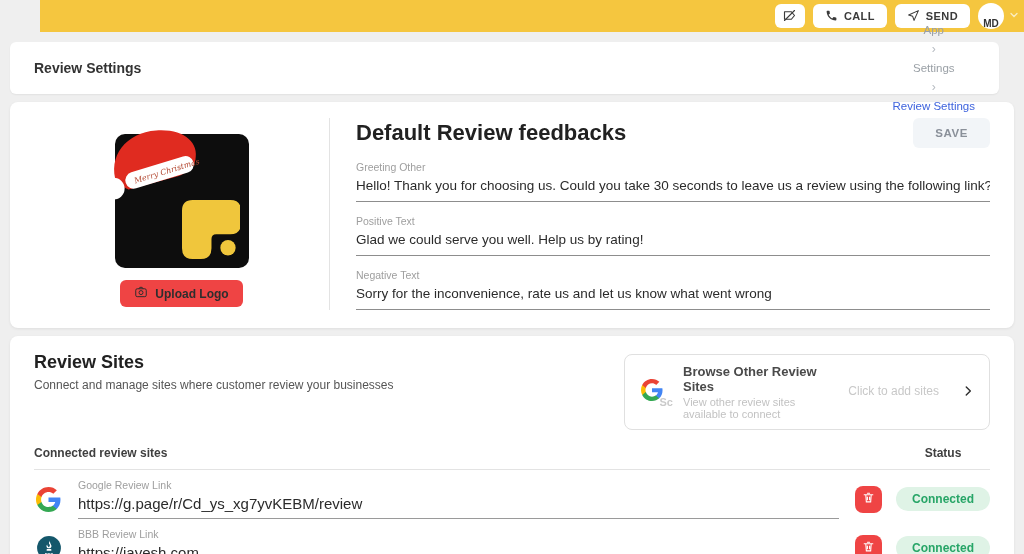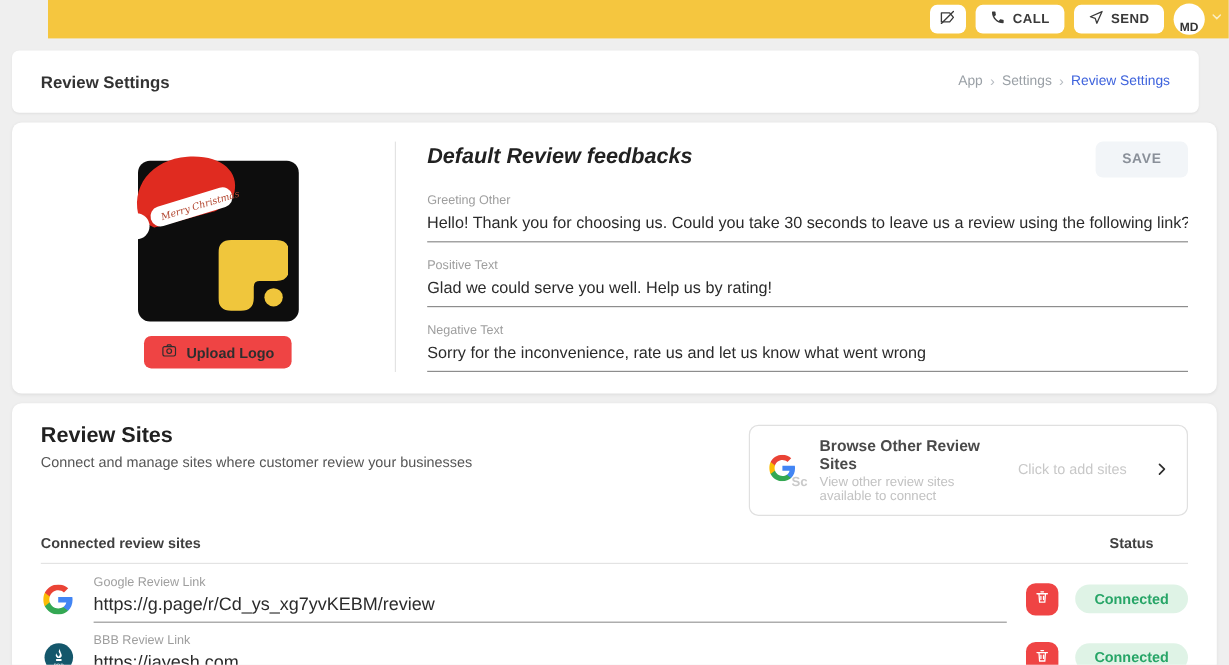--- a/index.html
+++ b/index.html
@@ -30,21 +30,21 @@
   }
   .tb-caret { color:#f9e7ae; margin-left:-4px; margin-right:-12px; }
 
   
   .headerbar {
     margin:10px 25px 0 10px; background:#fff; border-radius:6px;
     height:52px; display:flex; align-items:center; justify-content:space-between;
     padding:0 24px; box-shadow:0 1px 2px rgba(0,0,0,.06);
   }
   .page-title { font-size:14px; font-weight:bold; color:#333; }
-  .breadcrumb { font-size:11.5px; color:#9aa0a6; display:flex; align-items:center; gap:6px; }
+  .breadcrumb { font-size:11.5px; color:#9aa0a6; display:flex; align-items:center; gap:6px;flex-direction:column; }
   .breadcrumb .sep { color:#b7bcc2; font-size:12px; }
   .breadcrumb .current { color:#3e63dd; }
 
   
   .card {
     margin:8px 10px 0 10px; background:#fff; border-radius:8px;
     box-shadow:0 1px 3px rgba(0,0,0,.07);
   }
 
   
@@ -59,21 +59,21 @@
   }
   .logo-mark { position:absolute; left:50%; top:46%; width:44%; height:50%; }
   .santa-hat { position:absolute; left:-14px; top:-12px; width:118px; height:82px; }
   .upload-btn {
     margin-top:12px; background:#ef4444; border:none; border-radius:6px;
     height:27px; padding:0 14px; display:flex; align-items:center; gap:7px;
     font-family:inherit; font-size:12px; font-weight:bold; color:#2e2e2e; cursor:pointer;
   }
   .form-col { flex:1; padding-left:26px; }
   .form-head { display:flex; align-items:flex-start; justify-content:space-between; }
-  .form-title { font-size:18px; font-weight:bold; color:#212121; padding-top:2px;font-style:italic; }
+  .form-title { font-size:22px; font-weight:bold; color:#212121; padding-top:2px; }
   .save-btn {
     background:#f2f5f8; border:none; border-radius:6px; height:30px;
     padding:0 22px; font-family:inherit; font-size:11.5px; font-weight:bold;
     color:#8a9099; letter-spacing:.6px; cursor:pointer;
   }
   .field { margin-top:13px; }
   .field-label { font-size:10.5px; color:#9e9e9e; }
   .field-input {
     display:block; width:100%; border:none; outline:none; background:transparent;
     border-bottom:1px solid #8d8d8d; font-family:inherit; font-size:13.5px;

